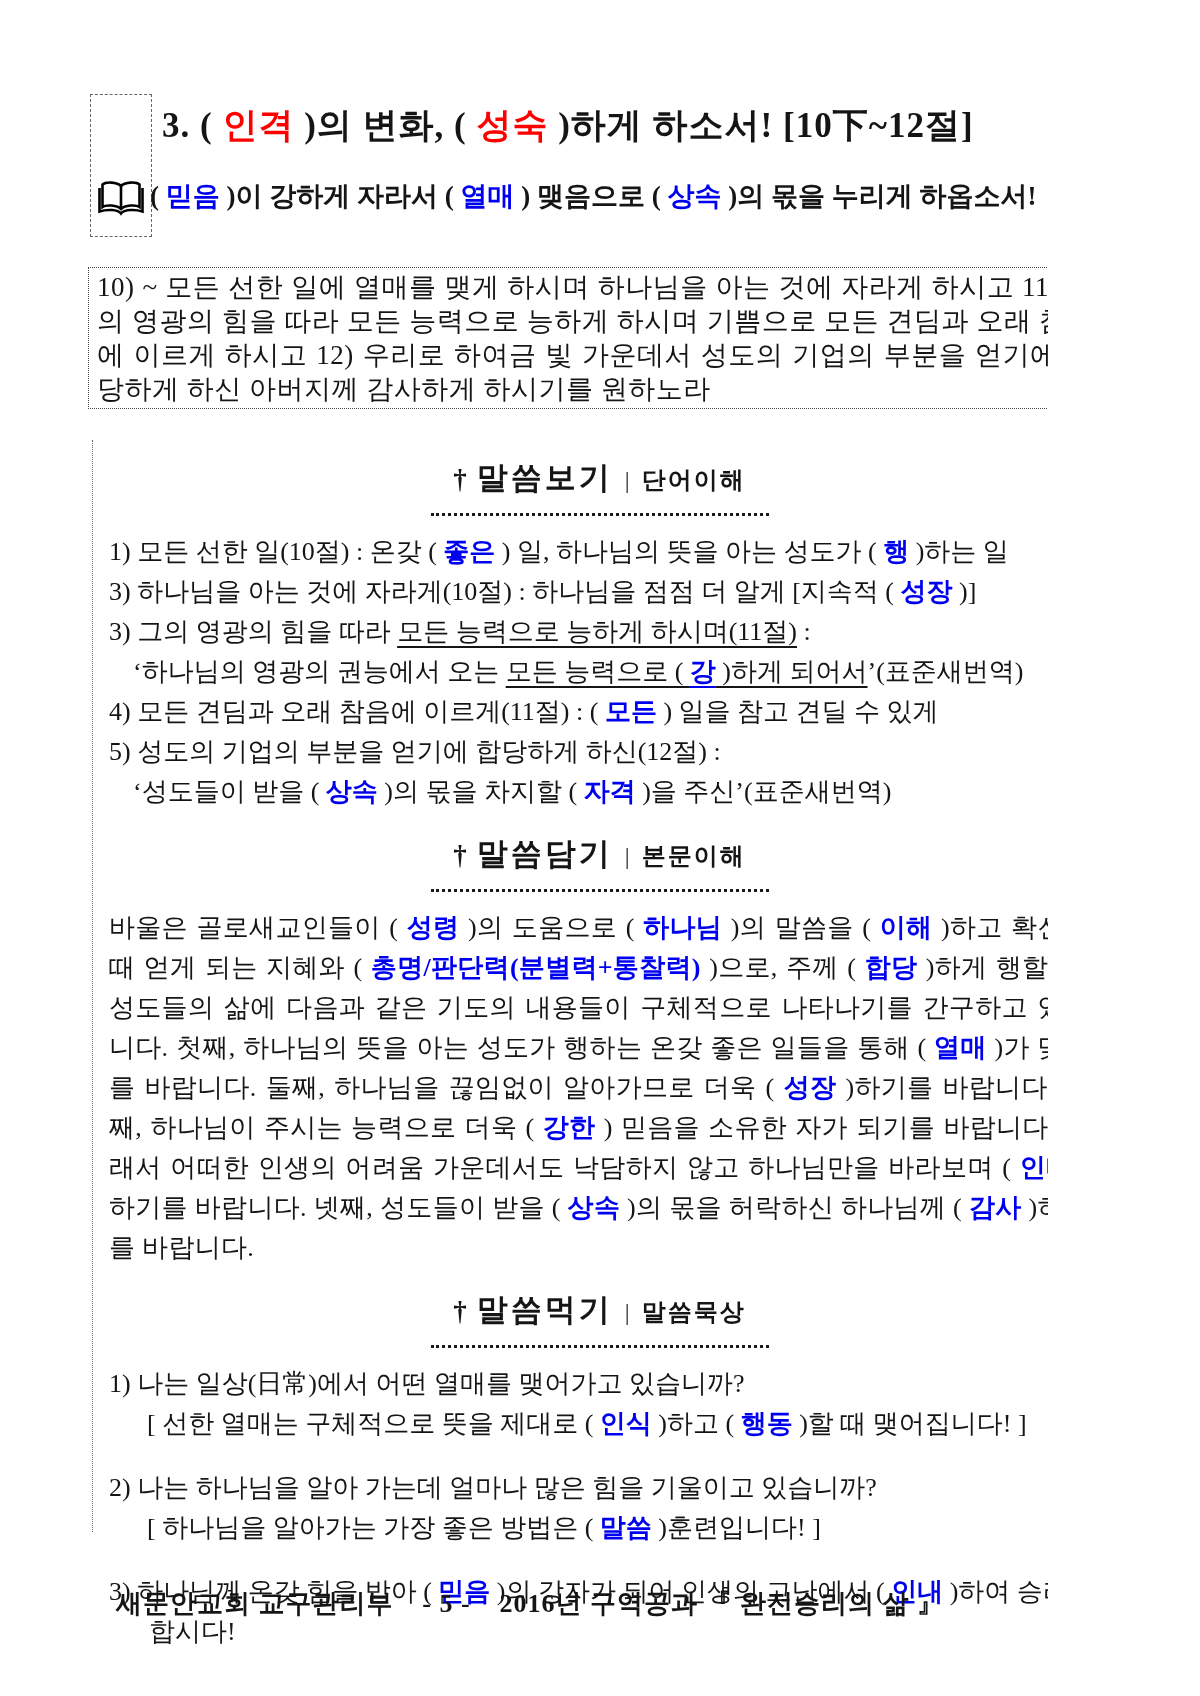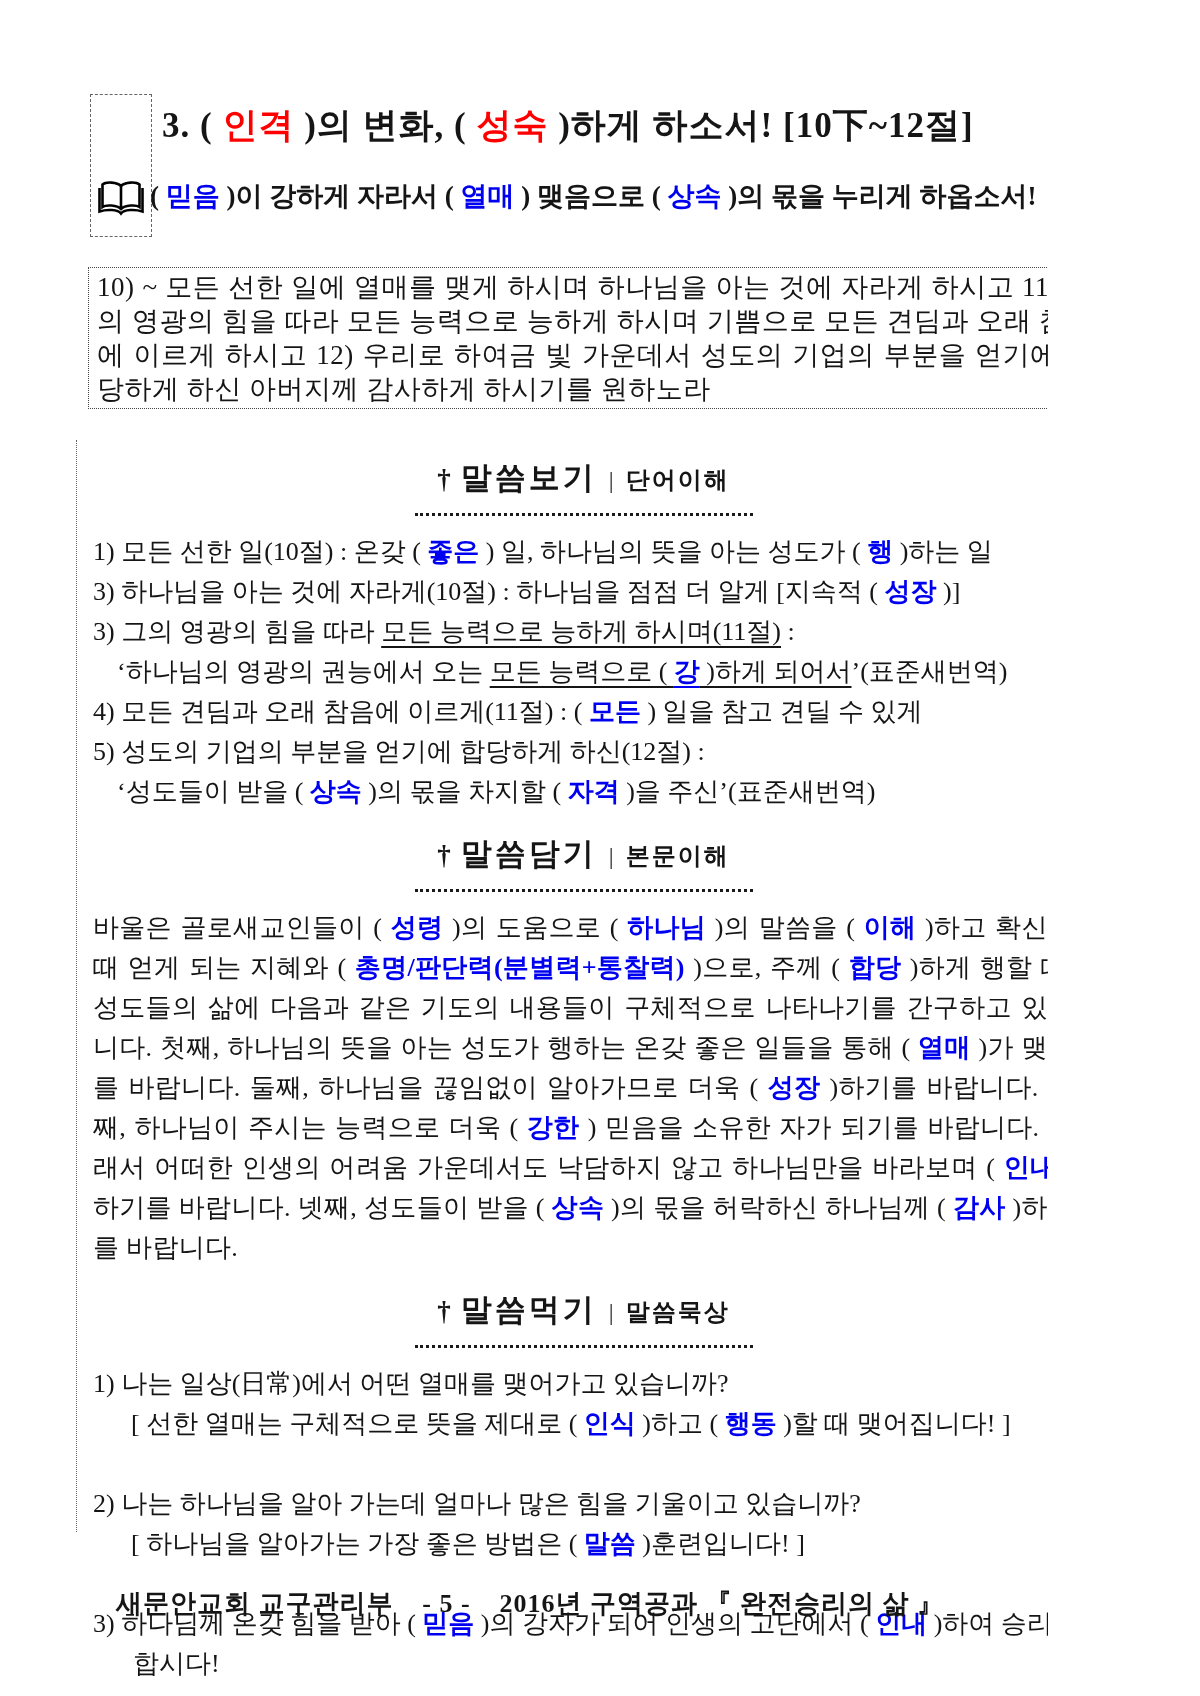--- a/index.html
+++ b/index.html
@@ -18,36 +18,36 @@
   .red{color:#ff0000;}
   .blue{color:#0000f0;font-weight:bold;}
   .u{text-decoration:underline;text-underline-offset:6px;}
 
   
   .scripture{position:absolute;left:88px;top:267px;width:1015px;height:142px;
              border:1px dotted #444;box-sizing:border-box;padding:2px 8px;}
   .scripture-text{margin:0;font-size:27px;line-height:34px;text-align:justify;letter-spacing:0.5px;}
 
   
-  .main-box{position:absolute;left:76px;top:440px;width:1015px;height:1092px;
+  .main-box{position:absolute;left:92px;top:440px;width:1015px;height:1092px;
             border-left:1px dotted #666;border-right:1px dotted #666;
             box-sizing:border-box;padding:12px 16px 0 16px;}
   section{display:block;}
   section.mid{margin-top:20px;}
   .sec-head{text-align:center;margin-top:4px;line-height:44px;white-space:nowrap;}
   .dagger{font-size:27px;font-weight:bold;margin-right:10px;}
   .sec-title{font-size:31px;font-weight:bold;letter-spacing:3px;}
   .sec-div{font-size:24px;margin:0 12px;color:#222;}
   .sec-sub{font-size:24px;font-weight:bold;letter-spacing:2px;}
   .sec-underline{width:338px;margin:8px auto 16px auto;border-bottom:3px dotted #1a1a1a;height:0;}
   .sec-lines{font-size:26px;line-height:40px;}
   .tline.item{padding-left:40px;text-indent:-40px;}
   .tline.quote{padding-left:24px;}
   .tline.answer{padding-left:38px;}
-  .tline.gap{margin-top:40px;}
+  .tline.gap{margin-top:24px;}
   .sec-para{font-size:26px;line-height:40px;text-align:justify;margin:0;letter-spacing:0.3px;}
 
   
   .footer{position:absolute;left:116px;right:104px;top:1586px;display:flex;
           justify-content:space-between;align-items:baseline;
           font-size:26px;font-weight:bold;letter-spacing:1px;}
 </style>
 </head>
 <body>
 

